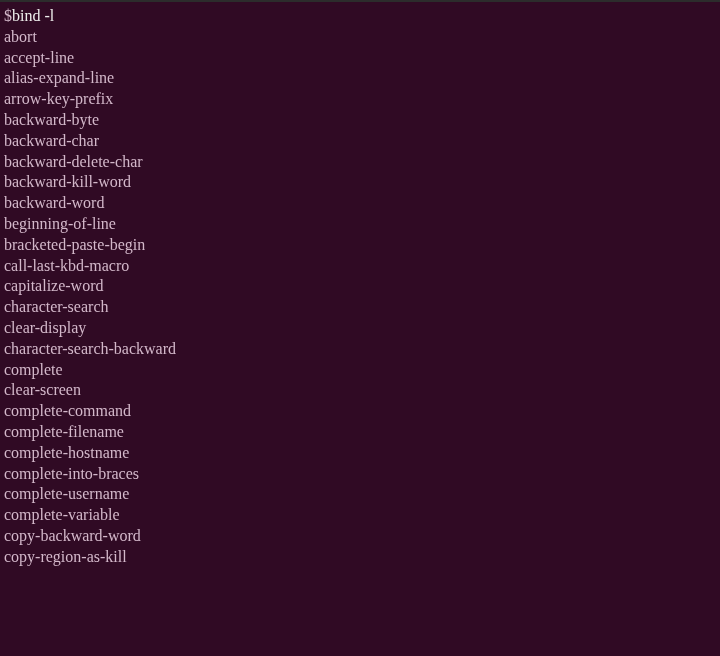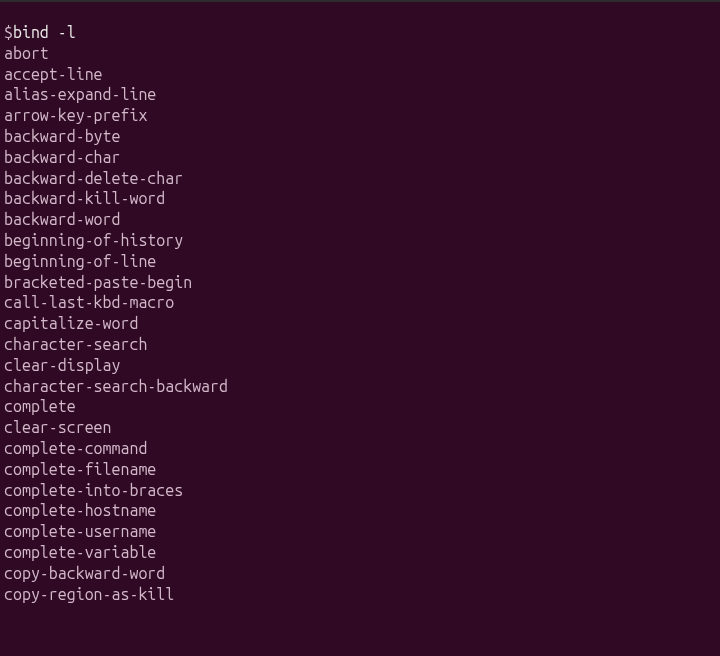--- a/index.html
+++ b/index.html
@@ -20,21 +20,22 @@
     }
     .terminal-top-bar {
       background-color: #2c2c2c;
       height: 2px;
       width: 100%;
       position: absolute;
       top: 0;
       left: 0;
     }
     .terminal-content {
-      margin-top: 16px;
+      margin-top: 0;
+      font-family: Liberation Serif, serif;
     }
     .terminal-line {
       white-space: pre;
       color: #d3b8ca;
     }
     .prompt-symbol {
       color: #d3b8ca;
     }
     .command-text {
       color: #eeeeec;
@@ -50,32 +51,31 @@
   <div id="output-container">
       <div class="terminal-line">abort</div>
       <div class="terminal-line">accept-line</div>
       <div class="terminal-line">alias-expand-line</div>
       <div class="terminal-line">arrow-key-prefix</div>
       <div class="terminal-line">backward-byte</div>
       <div class="terminal-line">backward-char</div>
       <div class="terminal-line">backward-delete-char</div>
       <div class="terminal-line">backward-kill-word</div>
       <div class="terminal-line">backward-word</div>
-      <div class="terminal-line">beginning-of-history</div>
       <div class="terminal-line">beginning-of-line</div>
       <div class="terminal-line">bracketed-paste-begin</div>
       <div class="terminal-line">call-last-kbd-macro</div>
       <div class="terminal-line">capitalize-word</div>
       <div class="terminal-line">character-search</div>
       <div class="terminal-line">clear-display</div>
       <div class="terminal-line">character-search-backward</div>
       <div class="terminal-line">complete</div>
       <div class="terminal-line">clear-screen</div>
       <div class="terminal-line">complete-command</div>
       <div class="terminal-line">complete-filename</div>
+      <div class="terminal-line">complete-hostname</div>
       <div class="terminal-line">complete-into-braces</div>
-      <div class="terminal-line">complete-hostname</div>
       <div class="terminal-line">complete-username</div>
       <div class="terminal-line">complete-variable</div>
       <div class="terminal-line">copy-backward-word</div>
       <div class="terminal-line">copy-region-as-kill</div>
     </div>
 </div>
 
 </body></html>

